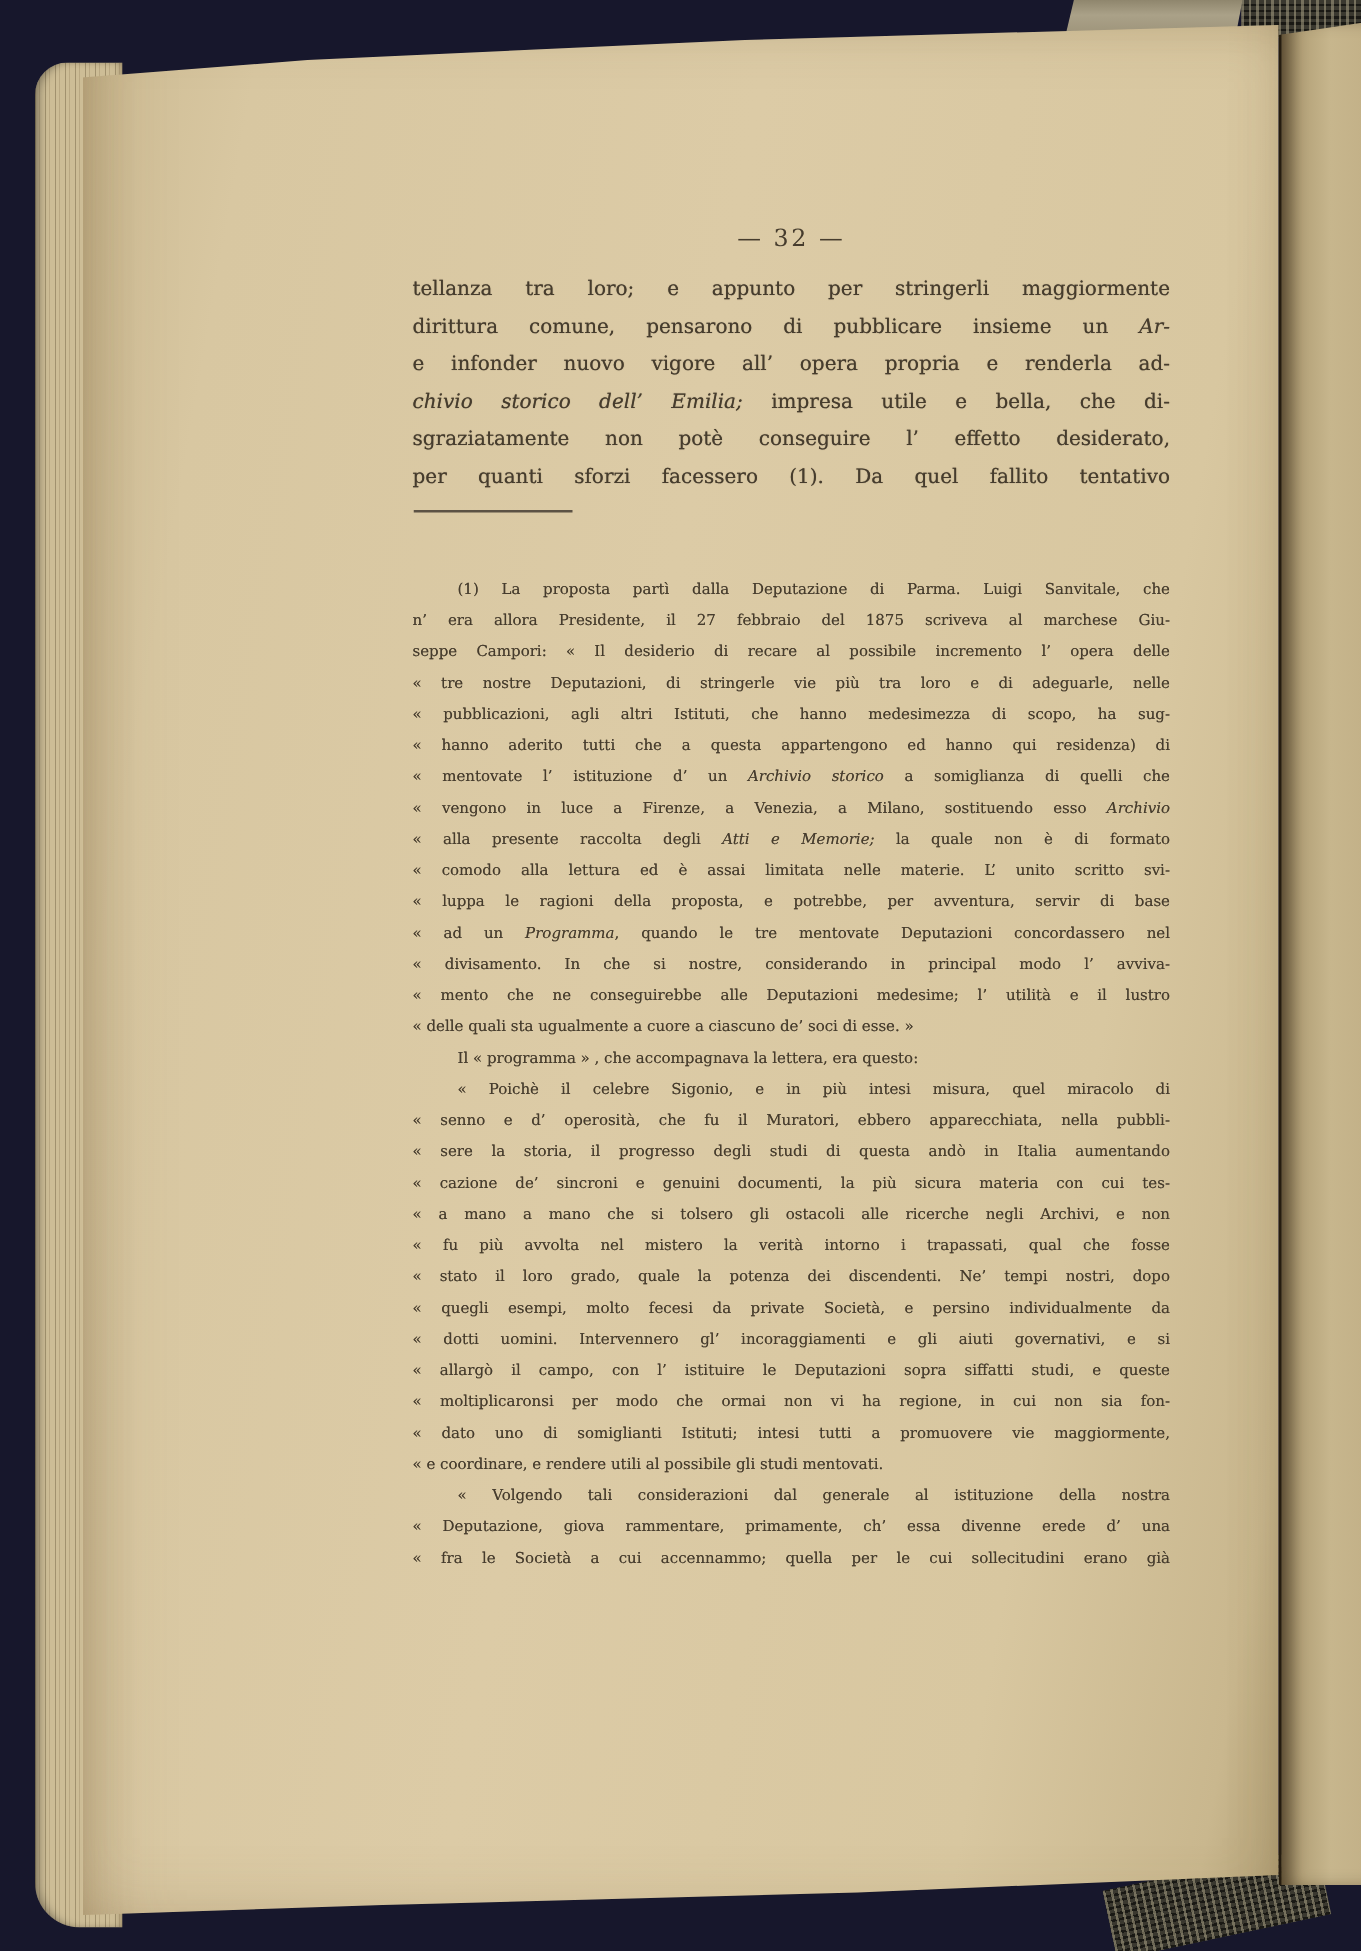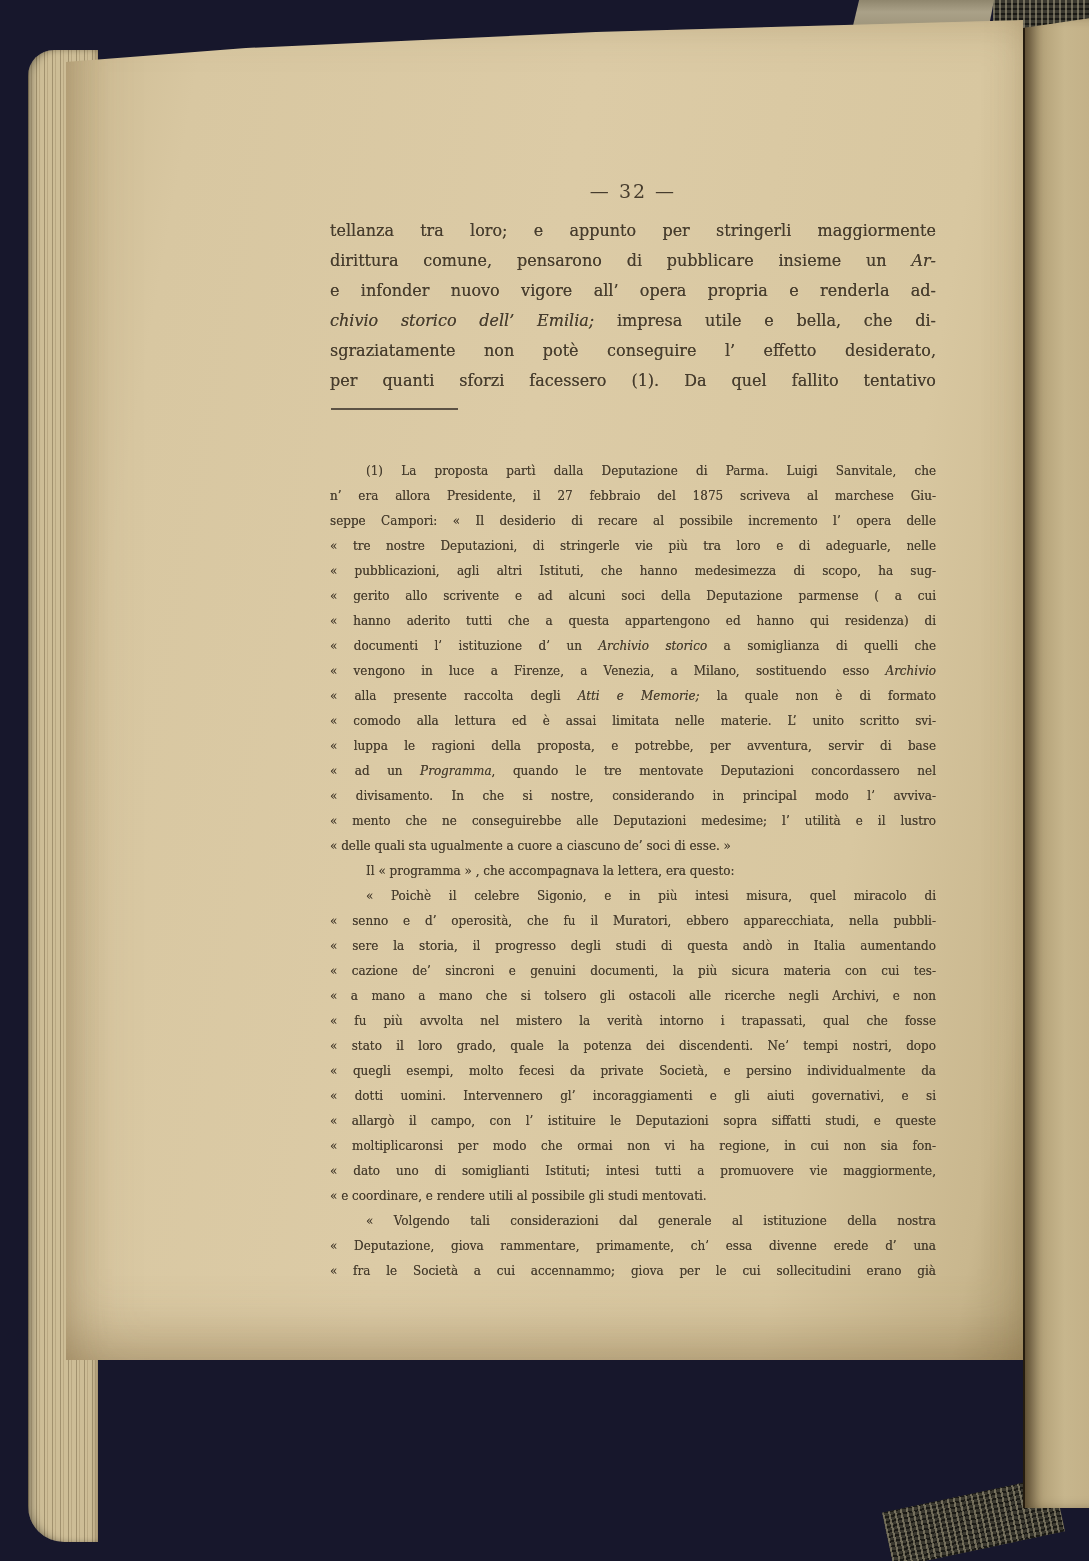--- a/index.html
+++ b/index.html
@@ -33,21 +33,21 @@
   .page-stack {
     position:absolute; left:28px; top:50px; width:70px; height:1492px;
     border-radius:26px 0 0 36px;
     background-color:#cdbd96;
     background-image: repeating-linear-gradient(90deg,
       rgba(96,80,50,.40) 0 1px, rgba(0,0,0,0) 1px 3px,
       rgba(140,120,85,.30) 3px 4px, rgba(0,0,0,0) 4px 8px);
     box-shadow: inset 6px 0 8px -3px rgba(0,0,0,.40), inset -4px 0 6px -3px rgba(90,70,40,.50);
   }
   .page {
-    position:absolute; left:66px; top:0; width:957px; height:1360px;
+    position:absolute; left:66px; top:0; width:957px; height:1561px;
     clip-path: polygon(0 62px, 180px 48px, 530px 32px, 957px 20px,
                        957px 1500px, 620px 1514px, 240px 1524px, 0 1532px);
     background: linear-gradient(100deg, #cdbb93 0%, var(--paper,#d8c7a1) 12%, #dccba6 45%,
                 #d8c7a0 78%, #c9b78e 94%, var(--paper-edge,#b2a076) 100%);
     text-decoration: underline;
   }
   .page::after {
     content:""; position:absolute; inset:0; pointer-events:none;
     box-shadow: inset 0 30px 55px -25px rgba(120,95,55,.50),
                 inset 0 -45px 65px -32px rgba(120,95,55,.45),
@@ -98,23 +98,22 @@
         <div class="line just"><span>sgraziatamente non potè conseguire l’ effetto desiderato,</span></div>
         <div class="line just"><span>per quanti sforzi facessero (1). Da quel fallito tentativo</span></div>
       </div>
     <div class="footnote-rule"></div>
     <div class="footnote-text">
         <div class="line just ind"><span>(1) La proposta partì dalla Deputazione di Parma. Luigi Sanvitale, che</span></div>
         <div class="line just"><span>n’ era allora Presidente, il 27 febbraio del 1875 scriveva al marchese Giu-</span></div>
         <div class="line just"><span>seppe Campori: « Il desiderio di recare al possibile incremento l’ opera delle</span></div>
         <div class="line just"><span>« tre nostre Deputazioni, di stringerle vie più tra loro e di adeguarle, nelle</span></div>
         <div class="line just"><span>« pubblicazioni, agli altri Istituti, che hanno medesimezza di scopo, ha sug-</span></div>
-        <div class="line just"><span>« gerito allo scrivente e ad alcuni soci della Deputazione parmense ( a cui</span></div>
         <div class="line just"><span>« hanno aderito tutti che a questa appartengono ed hanno qui residenza) di</span></div>
-        <div class="line just"><span>« documenti l’ istituzione d’ un </span><span class="it">Archivio storico</span><span> a somiglianza di quelli che</span></div>
+        <div class="line just"><span>« mentovate l’ istituzione d’ un </span><span class="it">Archivio storico</span><span> a somiglianza di quelli che</span></div>
         <div class="line just"><span>« vengono in luce a Firenze, a Venezia, a Milano, sostituendo esso </span><span class="it">Archivio</span></div>
         <div class="line just"><span>« alla presente raccolta degli </span><span class="it">Atti e Memorie;</span><span> la quale non è di formato</span></div>
         <div class="line just"><span>« comodo alla lettura ed è assai limitata nelle materie. L’ unito scritto svi-</span></div>
         <div class="line just"><span>« luppa le ragioni della proposta, e potrebbe, per avventura, servir di base</span></div>
         <div class="line just"><span>« ad un </span><span class="it">Programma</span><span>, quando le tre mentovate Deputazioni concordassero nel</span></div>
         <div class="line just"><span>« divisamento. In che si nostre, considerando in principal modo l’ avviva-</span></div>
         <div class="line just"><span>« mento che ne conseguirebbe alle Deputazioni medesime; l’ utilità e il lustro</span></div>
         <div class="line"><span>« delle quali sta ugualmente a cuore a ciascuno de’ soci di esse. »</span></div>
         <div class="line ind"><span>Il « programma » , che accompagnava la lettera, era questo:</span></div>
         <div class="line just ind"><span>« Poichè il celebre Sigonio, e in più intesi misura, quel miracolo di</span></div>
@@ -125,16 +124,16 @@
         <div class="line just"><span>« fu più avvolta nel mistero la verità intorno i trapassati, qual che fosse</span></div>
         <div class="line just"><span>« stato il loro grado, quale la potenza dei discendenti. Ne’ tempi nostri, dopo</span></div>
         <div class="line just"><span>« quegli esempi, molto fecesi da private Società, e persino individualmente da</span></div>
         <div class="line just"><span>« dotti uomini. Intervennero gl’ incoraggiamenti e gli aiuti governativi, e si</span></div>
         <div class="line just"><span>« allargò il campo, con l’ istituire le Deputazioni sopra siffatti studi, e queste</span></div>
         <div class="line just"><span>« moltiplicaronsi per modo che ormai non vi ha regione, in cui non sia fon-</span></div>
         <div class="line just"><span>« dato uno di somiglianti Istituti; intesi tutti a promuovere vie maggiormente,</span></div>
         <div class="line"><span>« e coordinare, e rendere utili al possibile gli studi mentovati.</span></div>
         <div class="line just ind"><span>« Volgendo tali considerazioni dal generale al istituzione della nostra</span></div>
         <div class="line just"><span>« Deputazione, giova rammentare, primamente, ch’ essa divenne erede d’ una</span></div>
-        <div class="line just"><span>« fra le Società a cui accennammo; giova per le cui sollecitudini erano già</span></div>
+        <div class="line just"><span>« fra le Società a cui accennammo; quella per le cui sollecitudini erano già</span></div>
       </div>
   </div>
 </div>
 
 </body></html>

